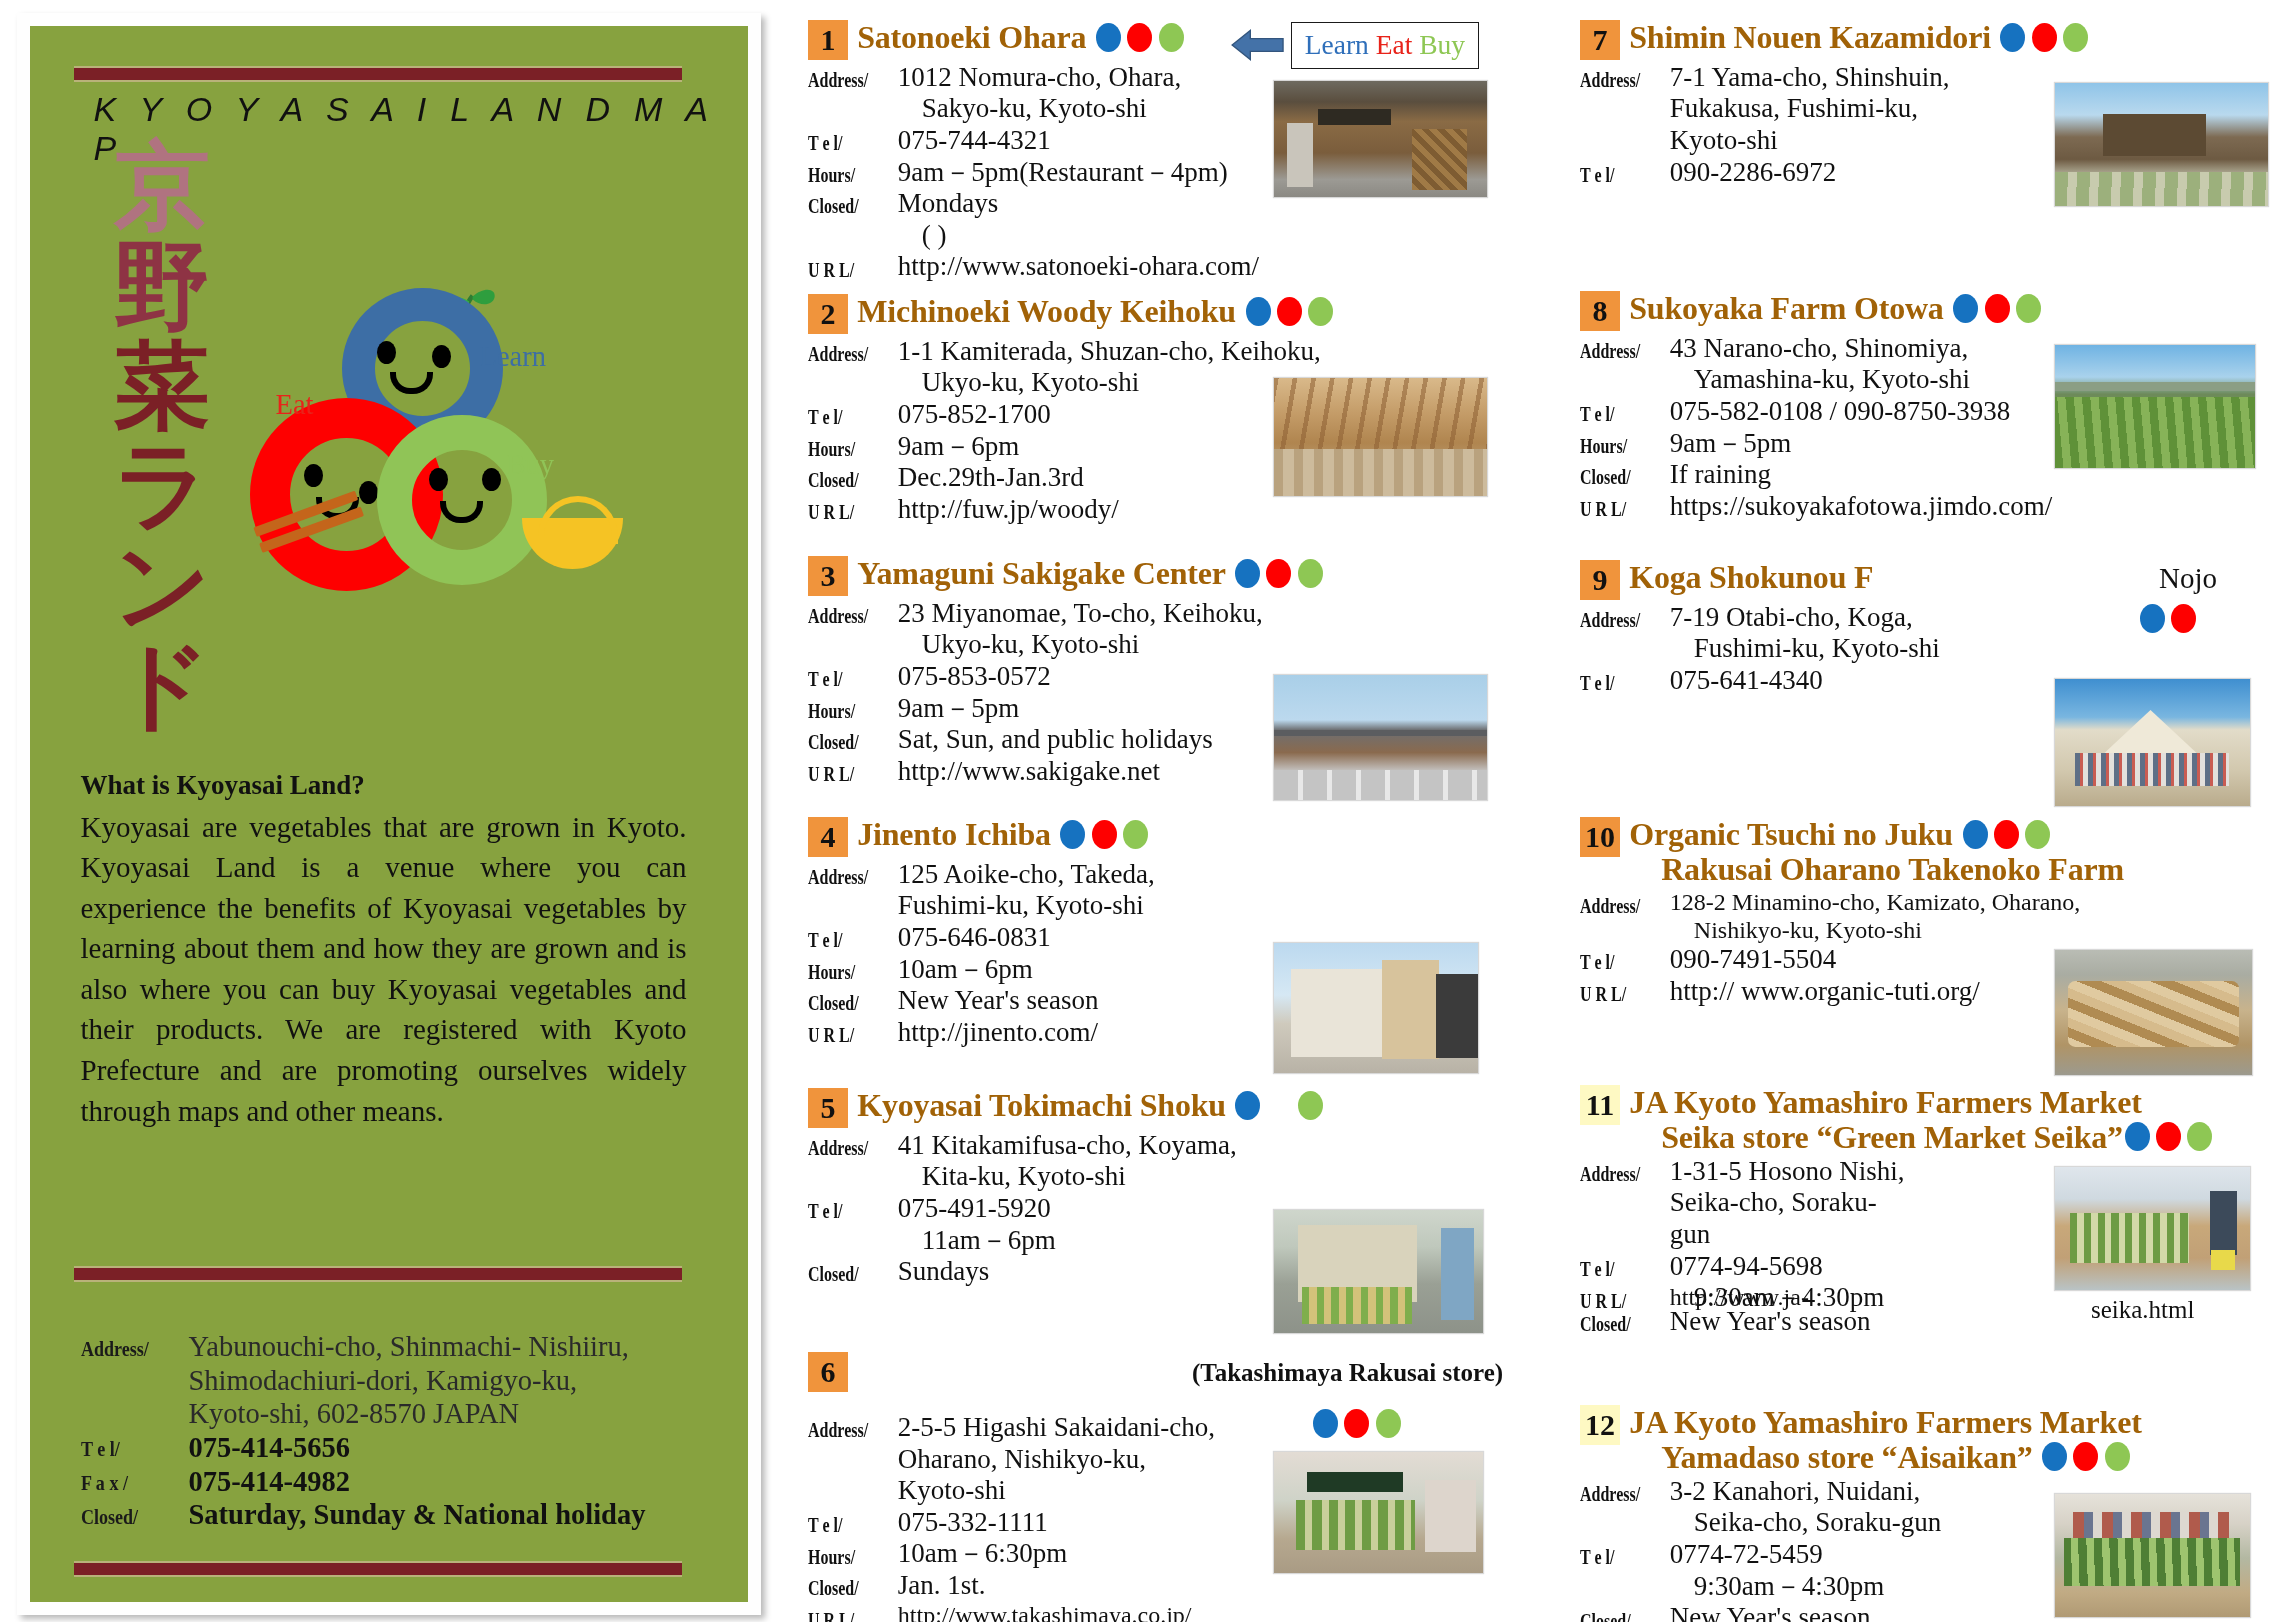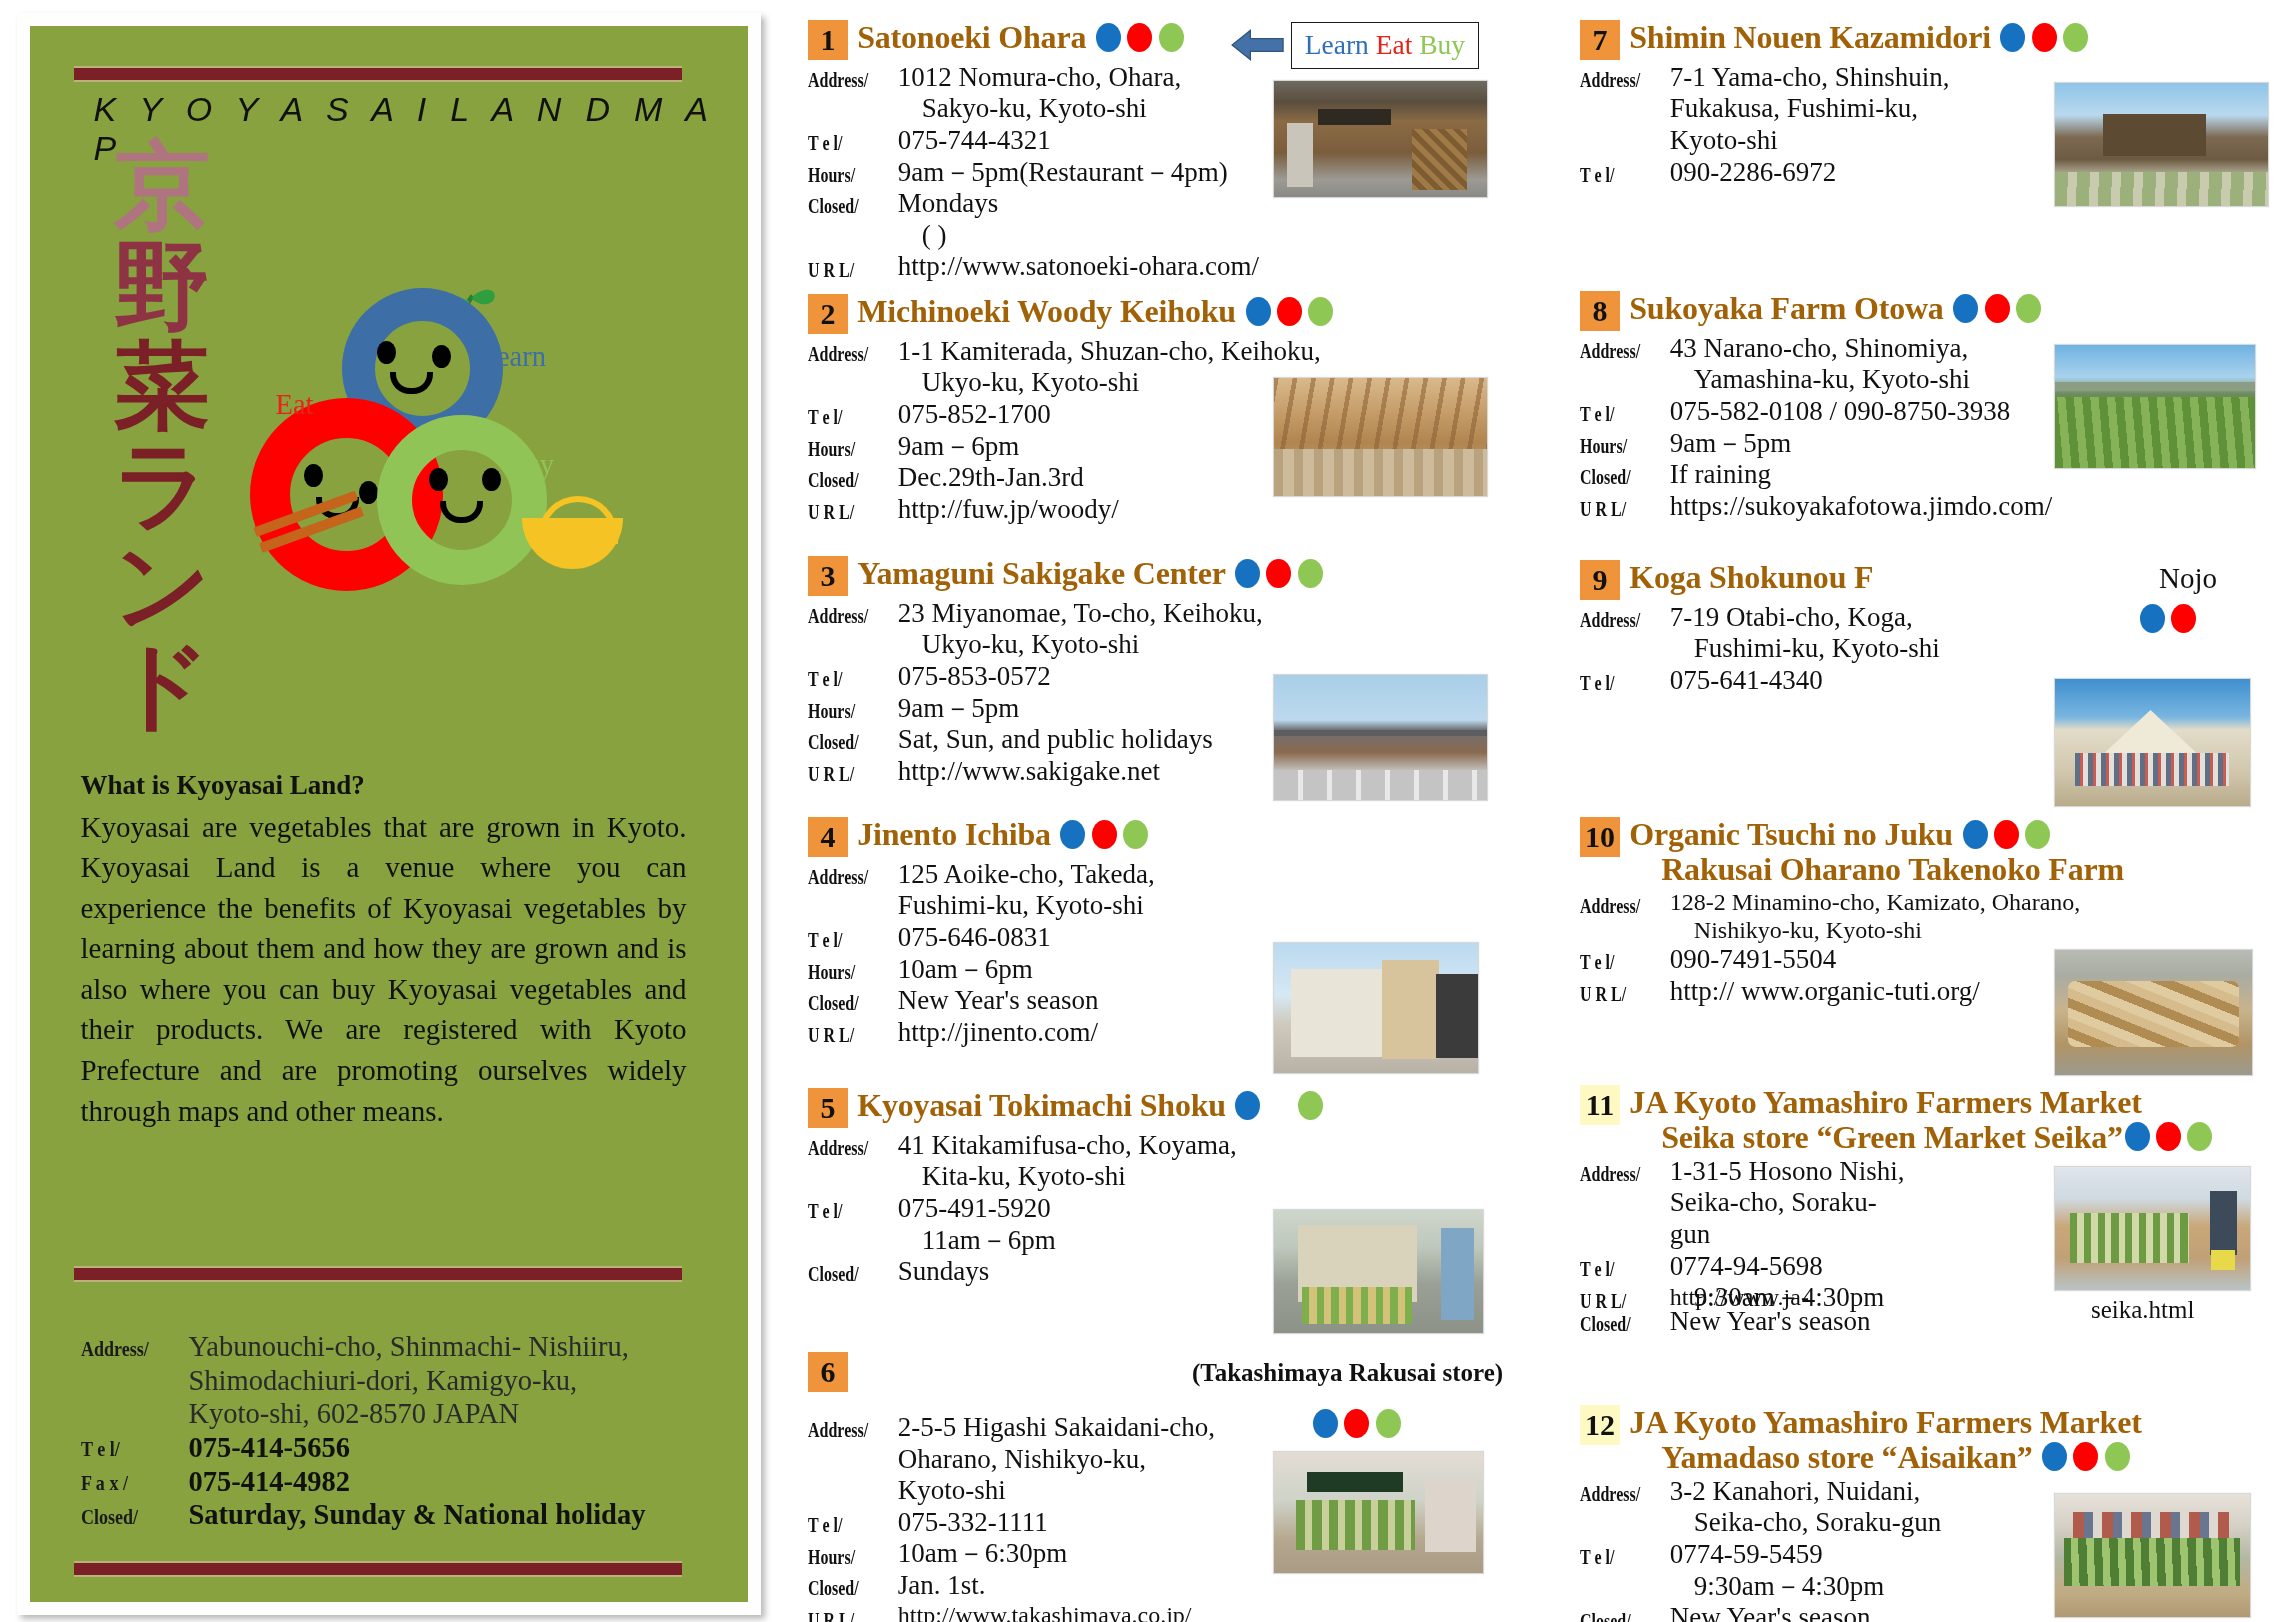--- a/index.html
+++ b/index.html
@@ -734,21 +734,21 @@
         <div class="row">
             <div class="lab">Address/</div>
           <div class="val">
             <div>3-2 Kanahori, Nuidani,</div>
             <div class="ind">Seika-cho, Soraku-gun</div>
           </div>
           </div>
         <div class="row">
             <div class="lab">T e l/</div>
           <div class="val">
-            <div>0774-59-5459</div>
+            <div>0774-72-5459</div>
             <div class="ind">9:30am－4:30pm</div>
           </div>
           </div>
         <div class="row">
             <div class="lab">Closed/</div>
           <div class="val">New Year's season</div>
           </div>
 
       </div>
       <div class="ephoto" style="left:474px;top:88px;width:195px;height:123px;background:linear-gradient(180deg,#e6e2da 0%,#d7d2c7 24%,#b3b8a2 52%,#c1ab84 80%,#b09a74 100%);">

